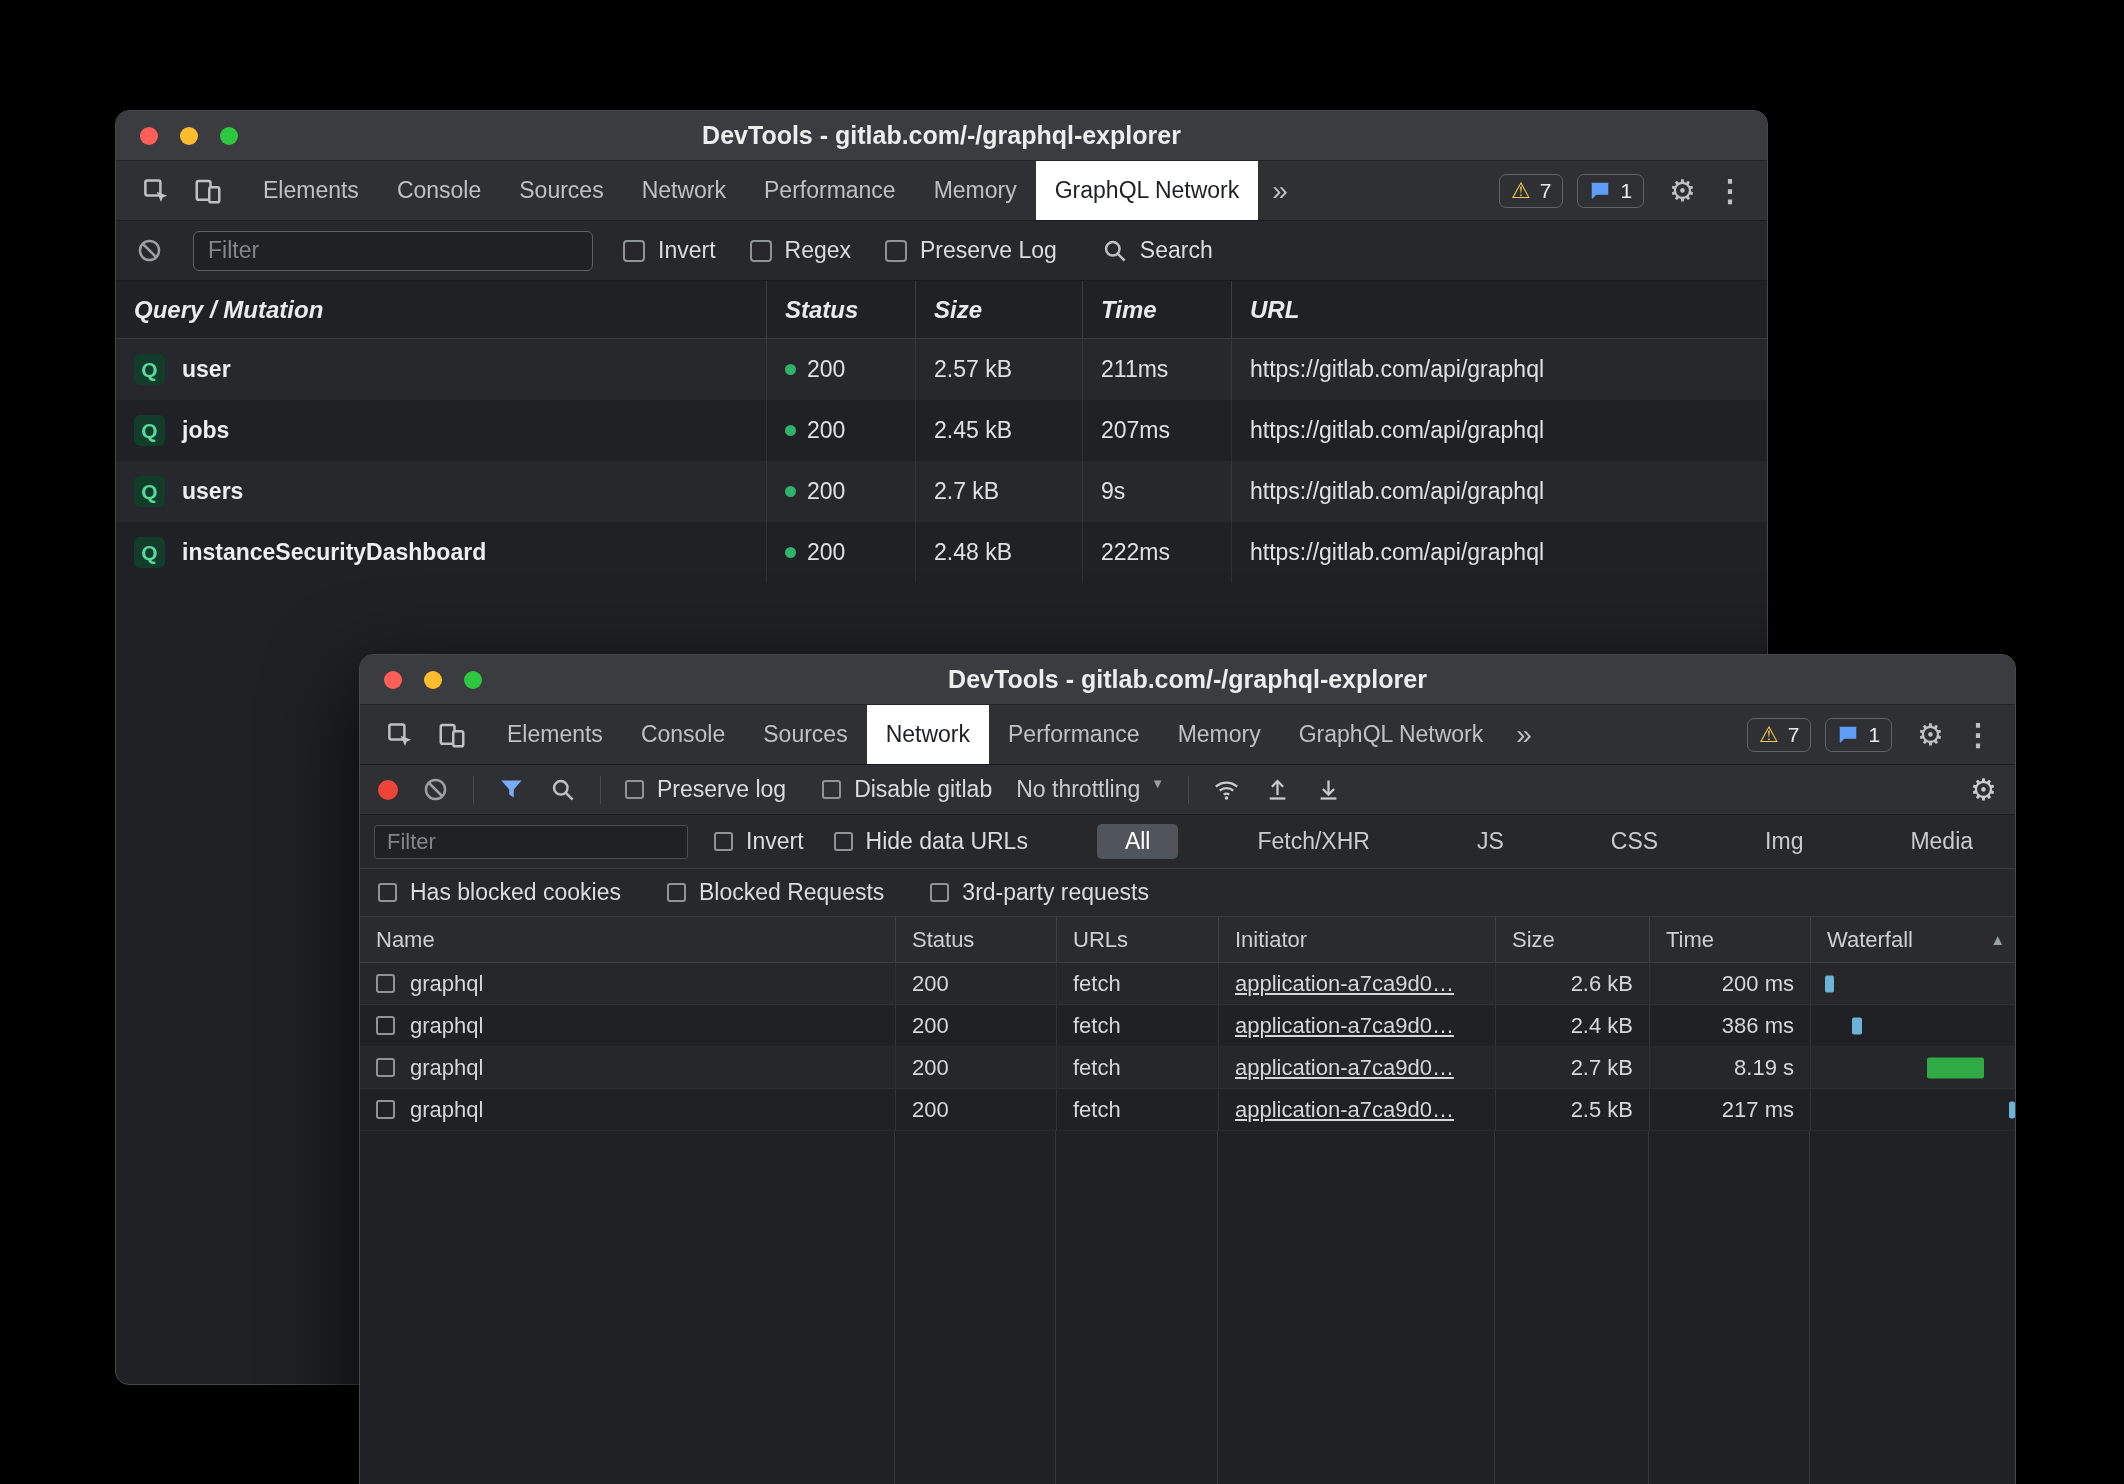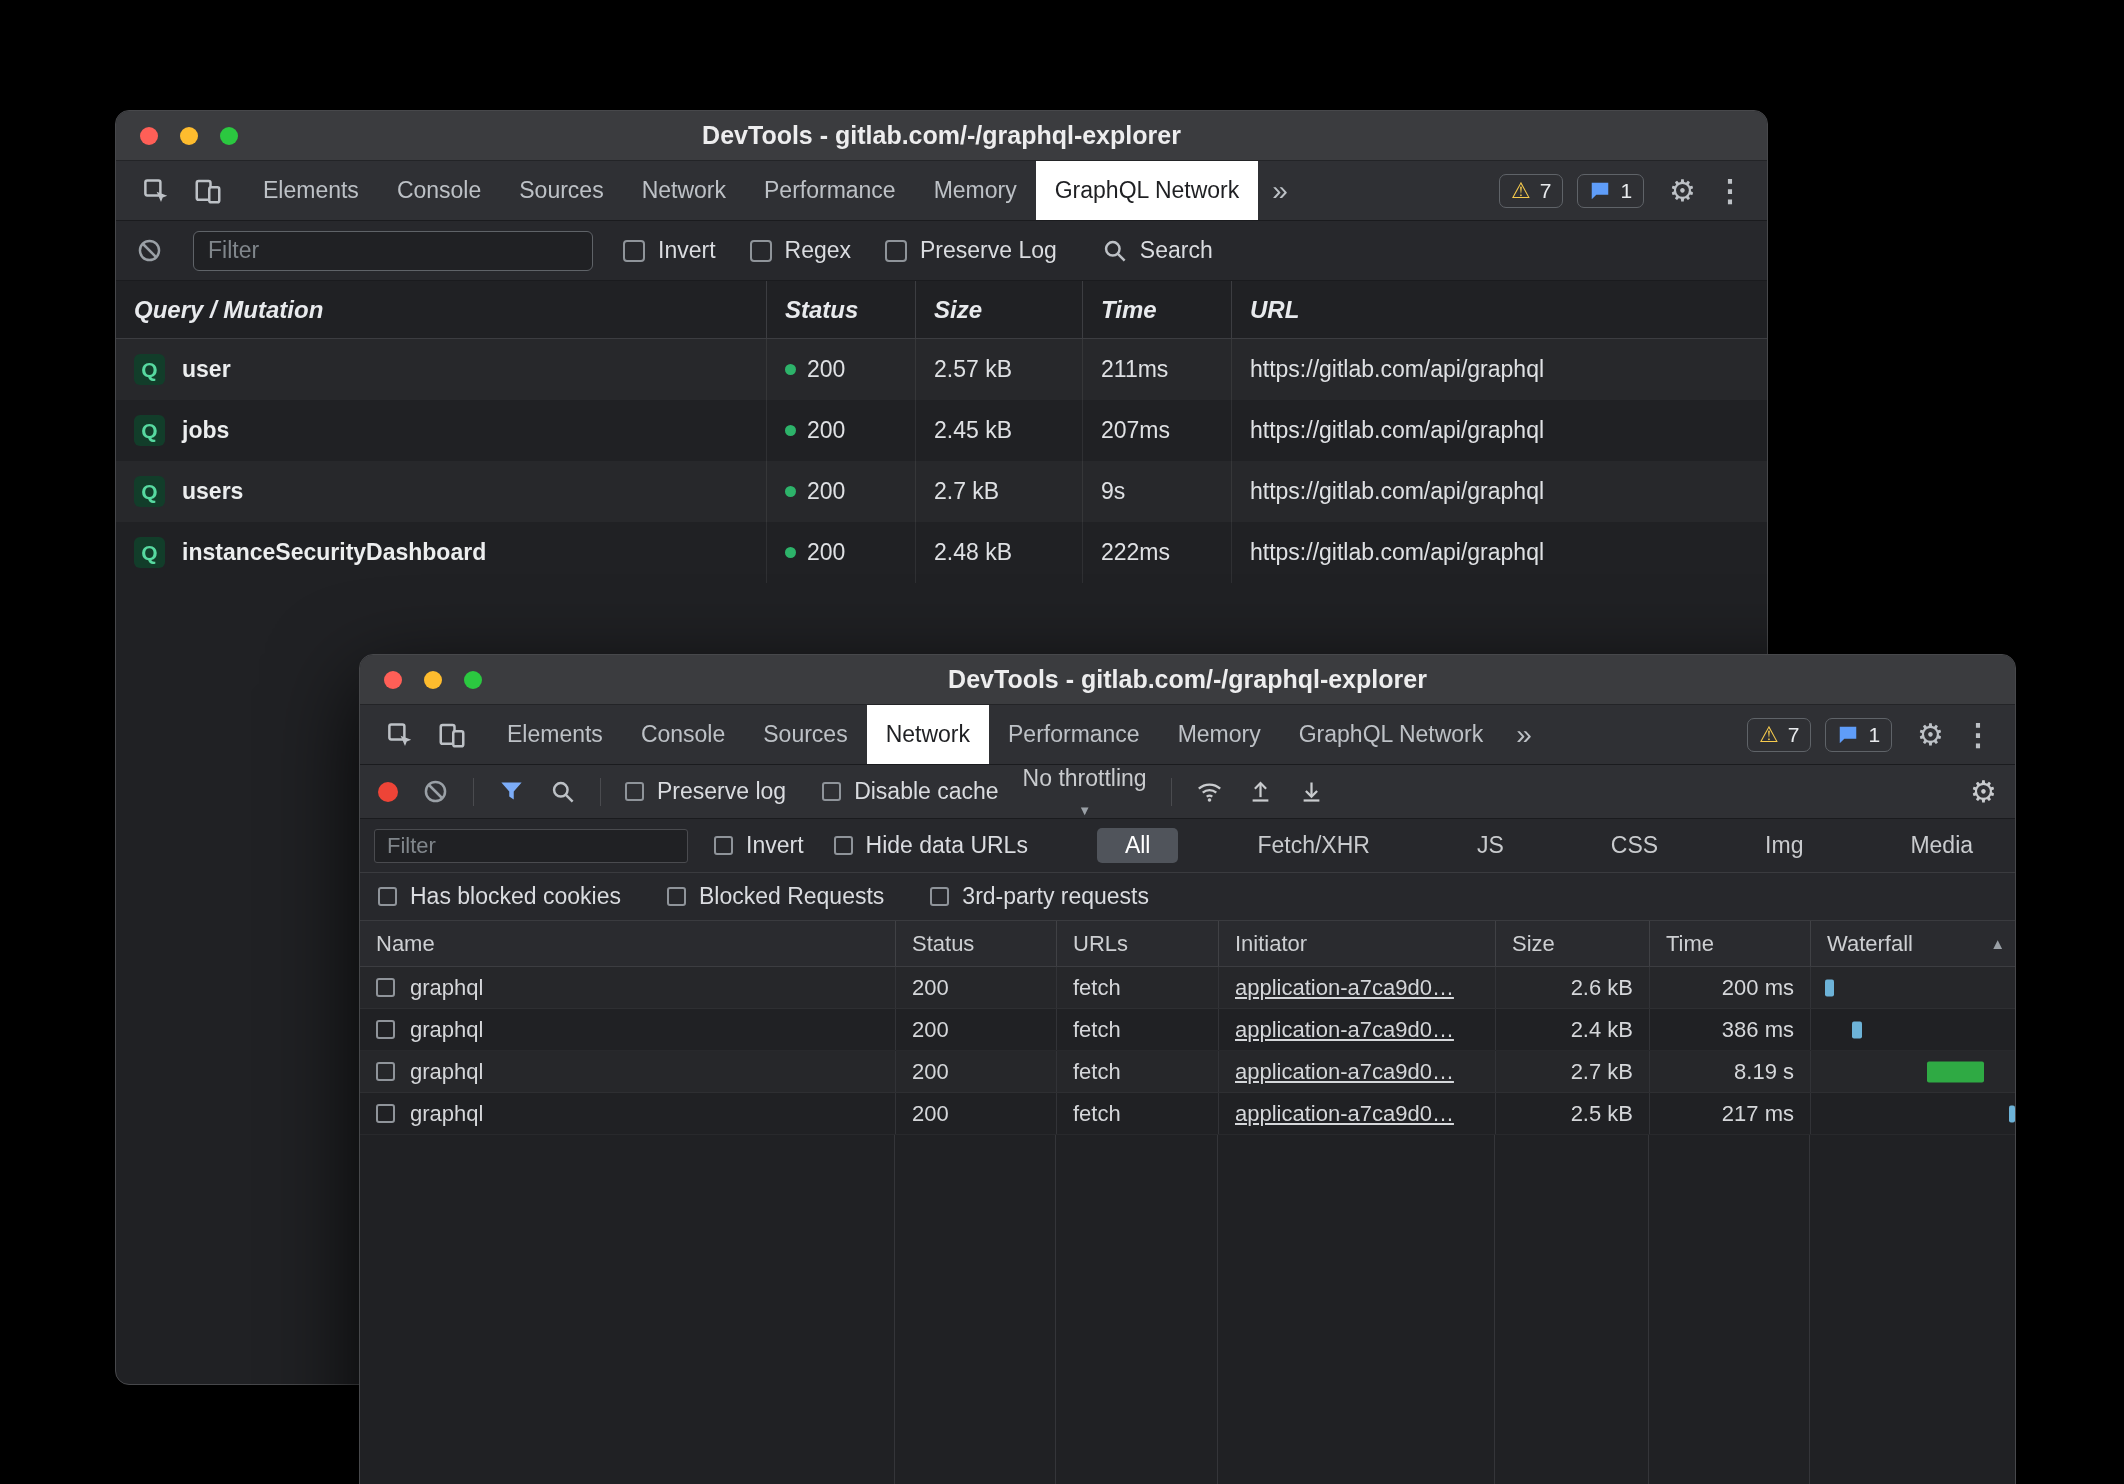--- a/index.html
+++ b/index.html
@@ -67,21 +67,21 @@
             margin-right:17px; flex:0 0 auto; }
   .qname { font-weight:bold; color:#eceeef; }
   .dot { width:11px; height:11px; border-radius:50%; background:var(--status-green, #2db36a); margin-right:11px; }
 
   
   .toolbar { flex:0 0 50px; background:#2f3034; border-bottom:1px solid #1a1b1e;
              display:flex; align-items:center; padding:0 18px; gap:24px; color:#c9cbce; }
   .rec { width:20px; height:20px; border-radius:50%; background:var(--record-red, #ee4437); flex:0 0 auto; }
   .vdiv { width:1px; height:28px; background:#4a4b4f; flex:0 0 auto; }
   .funnel { color:var(--filter-active-blue, #7cacf8); display:flex; }
-  .throttle { display:flex; align-items:center; gap:11px; font-size:23px; color:#c9cbce;flex-direction:column; }
+  .throttle { display:flex; gap:11px; font-size:23px; color:#c9cbce; }
   .caret { font-size:13px; color:#9aa0a6; }
   .gear-right { margin-left:auto; font-size:30px; color:#c9cbce; }
 
   
   .netfilter { flex:0 0 54px; background:#27282c; border-bottom:1px solid #3a3b3f;
                display:flex; align-items:center; padding:0 14px; gap:26px; }
   .nf-input { width:316px; height:34px; background:#202124; border:1px solid #4a4b4f; border-radius:3px;
               color:#e8eaed; font-size:22px; padding:0 12px; font-family:"Liberation Sans", sans-serif; }
   .nf-input::placeholder { color:#80868b; }
   .chipline { display:flex; align-items:center; gap:8px; }
@@ -329,21 +329,21 @@
           </svg>
       </span>
       <span class="vdiv"></span>
       <div id="w2-toolbar-checks" style="display:flex; gap:36px;">
           <label class="check">
             <span class="box sm"></span>
             <span class="lbl">Preserve log</span>
           </label>
           <label class="check">
             <span class="box sm"></span>
-            <span class="lbl">Disable cache</span>
+            <span class="lbl">Disable gitlab</span>
           </label>
         </div>
       <span class="throttle">
         <span>No throttling</span>
         <span class="caret">▼</span>
       </span>
       <span class="vdiv"></span>
       <span style="display:flex; color:#c9cbce;">
         <svg viewBox="0 0 24 24" fill="none" stroke="currentColor" stroke-width="2">
             <path d="M2.5 9.5a14 14 0 0 1 19 0"></path>

